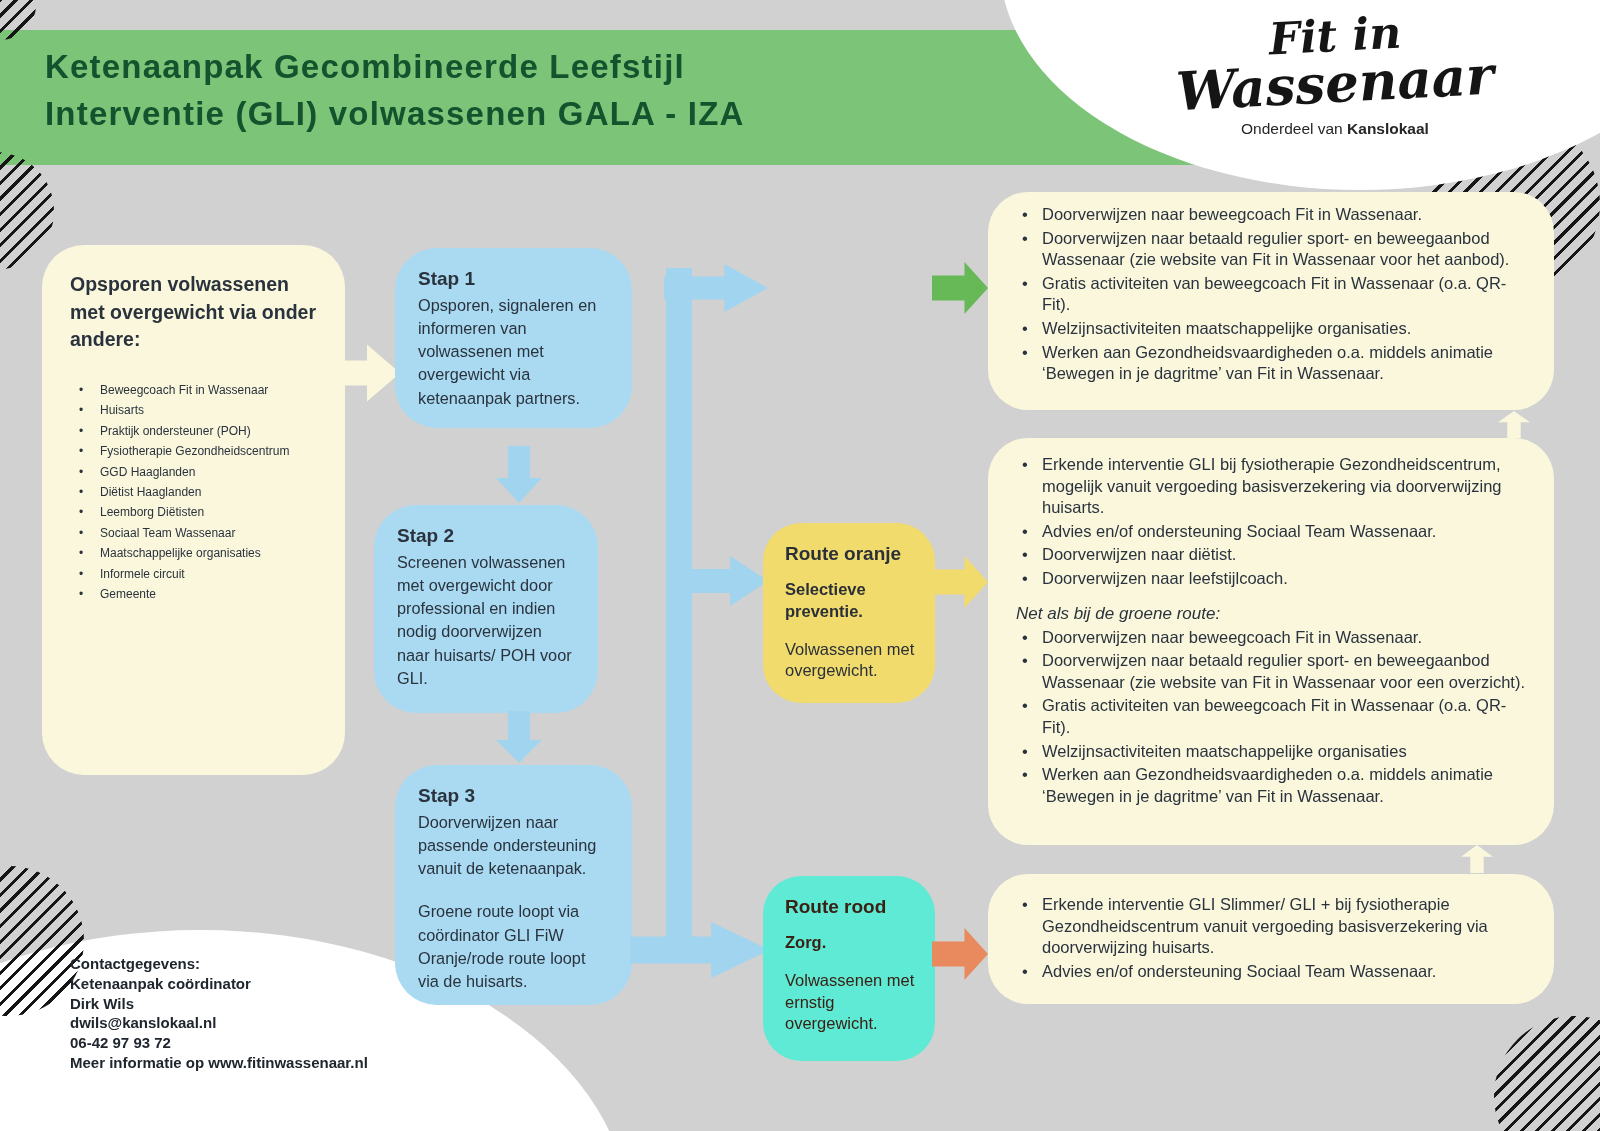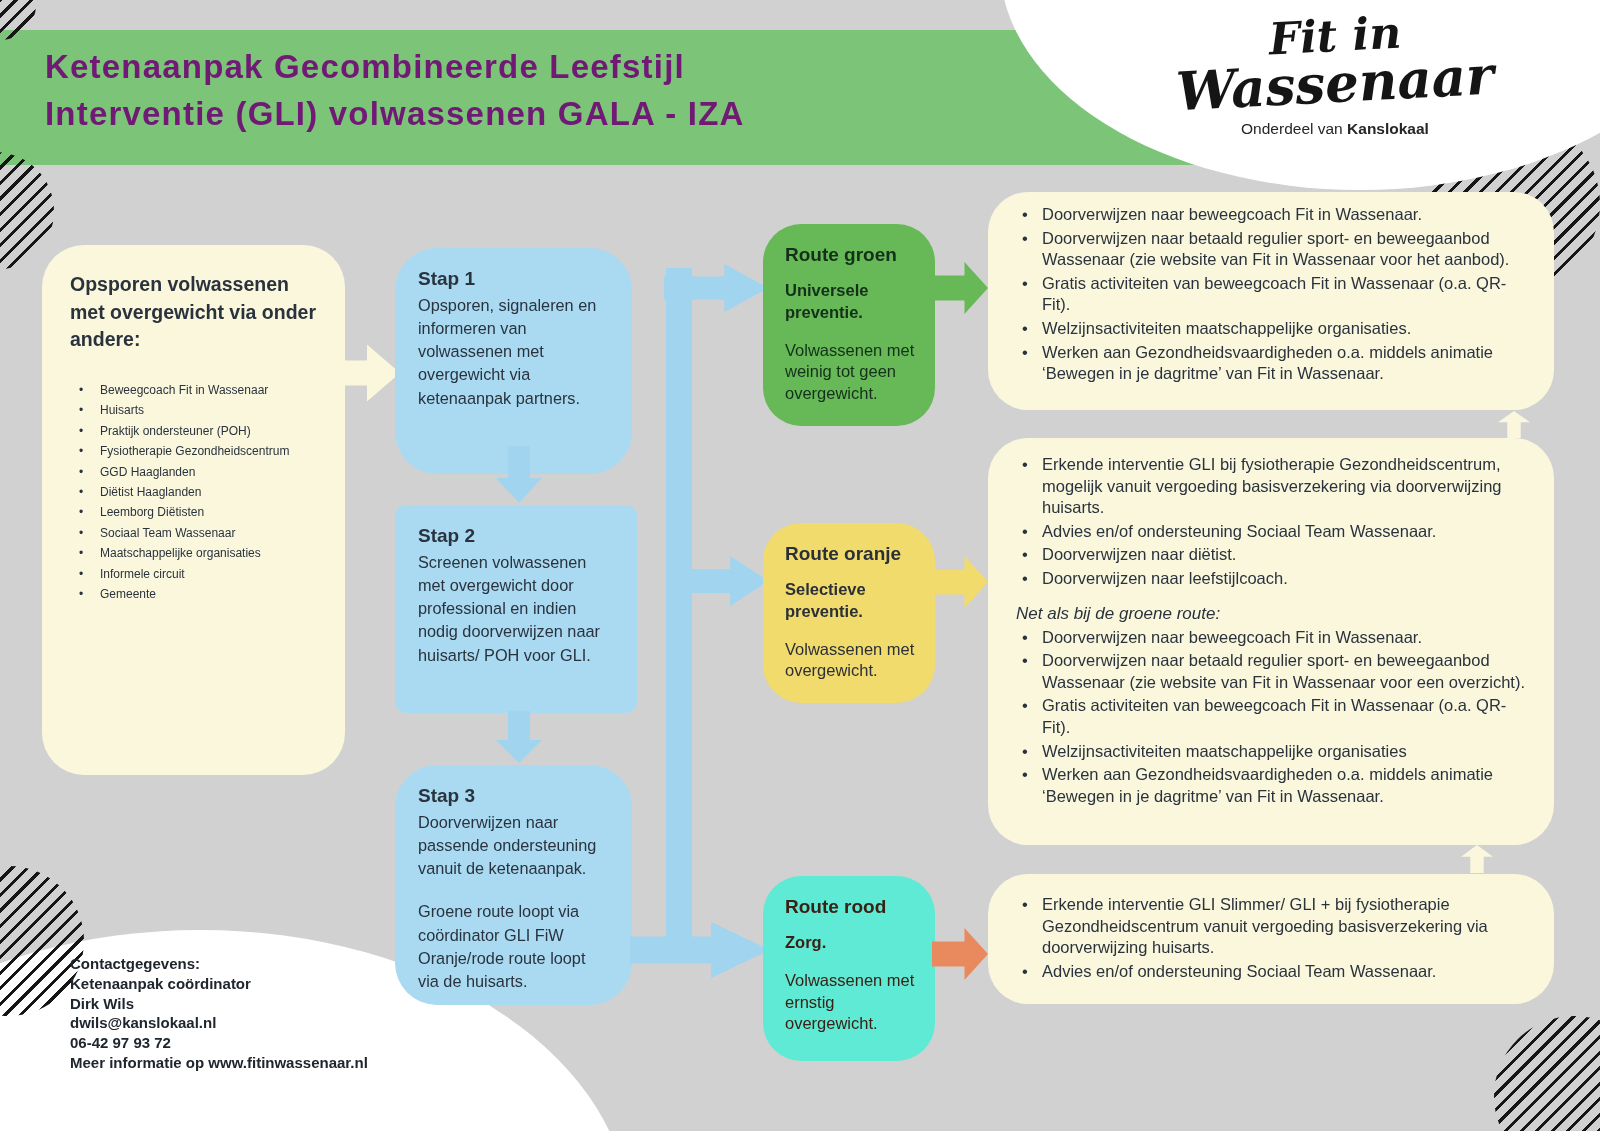--- a/index.html
+++ b/index.html
@@ -5,21 +5,21 @@
   html,body{margin:0;padding:0;}
   .stage{
     position:relative;width:1600px;height:1131px;overflow:hidden;
     font-family:"Liberation Sans","DejaVu Sans",sans-serif;
     color:#2a333d;
   }
   .abs{position:absolute;}
   
   .band{left:0;top:30px;width:1565px;height:135px;clip-path:polygon(0 0,100% 0,95.6% 100%,0 100%);}
   .page-title{
-    left:45px;top:44px;width:1000px;color:#701a75;font-size:33px;font-weight:700;
+    left:45px;top:44px;width:1000px;color:#14532d;font-size:33px;font-weight:700;
     letter-spacing:1.2px;line-height:1.42;
   }
   
   .hatch{
     border-radius:50%;
     background:repeating-linear-gradient(135deg,#161616 0 3px,rgba(0,0,0,0) 3px 11px);
   }
   .h-tl{left:-34px;top:-30px;width:70px;height:70px;}
   .h-left{left:-64px;top:152px;width:118px;height:118px;}
   .h-tr{left:1428px;top:118px;width:172px;height:172px;}
@@ -38,22 +38,22 @@
   .logo-sub b{font-weight:700;}
   
   .box{border-radius:42px;box-sizing:border-box;}
   .source-box{left:42px;top:245px;width:303px;height:530px;padding:26px 28px;}
   .source-title{font-size:19.5px;font-weight:700;line-height:1.42;margin:0 0 28px 0;}
   .blist{list-style:none;margin:0;padding:0;font-size:12px;line-height:1.45;}
   .blist li{position:relative;padding-left:30px;margin:0 0 3px 0;}
   .blist li::before{content:"•";position:absolute;left:9px;top:0;}
   
   .step{padding:20px 23px;}
-  .step-1{left:395px;top:248px;width:237px;height:226px;}
-  .step-2{left:395px;top:505px;width:242px;height:208px;border-radius:11px;}
+  .step-1{left:395px;top:248px;width:237px;height:180px;}
+  .step-2{left:374px;top:505px;width:224px;height:208px;}
   .step-3{left:395px;top:765px;width:237px;height:240px;}
   .s-title{font-size:19px;font-weight:700;margin:0 0 4px 0;}
   .s-body{font-size:16.3px;line-height:1.42;margin:0;}
   .s-gap{height:20px;}
   
   .route{width:172px;border-radius:38px;box-sizing:border-box;padding:20px 20px 18px 22px;}
   .route-g{left:763px;top:224px;height:202px;color:#14301a;}
   .route-o{left:763px;top:523px;height:180px;color:#2b3038;}
   .route-r{left:763px;top:876px;height:185px;color:#3a2115;}
   .r-title{font-size:19px;font-weight:800;margin:0 0 14px 0;}
@@ -160,25 +160,20 @@
     <p class="s-body">Doorverwijzen naar passende ondersteuning vanuit de ketenaanpak.</p>
     <div class="s-gap"></div>
     <p class="s-body">Groene route loopt via coördinator GLI FiW Oranje/rode route loopt via de huisarts.</p>
   </div>
 
   <div class="abs trunk" style="background-color: rgb(160, 212, 239);"></div>
   <div class="abs ar-right a-b-top" style="background-color: rgb(160, 212, 239);"></div>
   <div class="abs ar-right a-b-mid" style="background-color: rgb(160, 212, 239);"></div>
   <div class="abs ar-right a-b-bot" style="background-color: rgb(160, 212, 239);"></div>
 
-  <div class="abs route route-g" style="background-color: rgb(102, 185, 86);">
-    <div class="r-title">Route groen</div>
-    <div class="r-sub">Universele preventie.</div>
-    <div class="r-body">Volwassenen met weinig tot geen overgewicht.</div>
-  </div>
   <div class="abs ar-right a-rg" style="background-color: rgb(102, 185, 86);"></div>
 
   <div class="abs route route-o" style="background-color: rgb(241, 219, 108);">
     <div class="r-title">Route oranje</div>
     <div class="r-sub">Selectieve preventie.</div>
     <div class="r-body">Volwassenen met overgewicht.</div>
   </div>
   <div class="abs ar-right a-ro" style="background-color: rgb(241, 219, 108);"></div>
 
   <div class="abs route route-r" style="background-color: #5eead4;">

